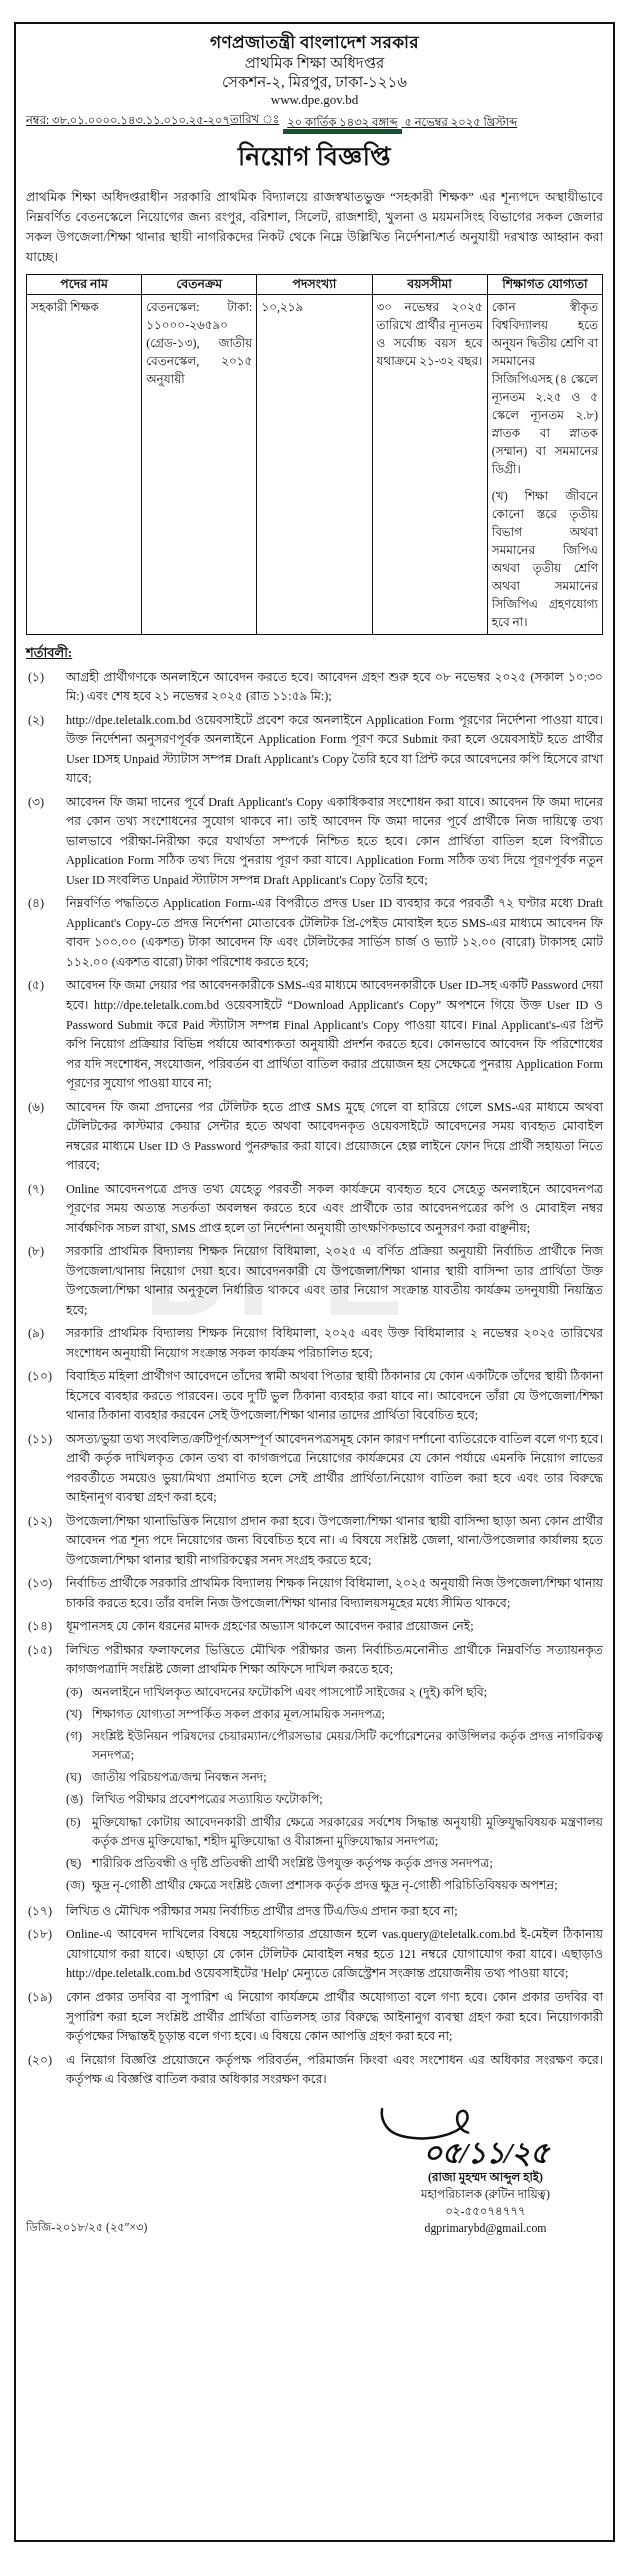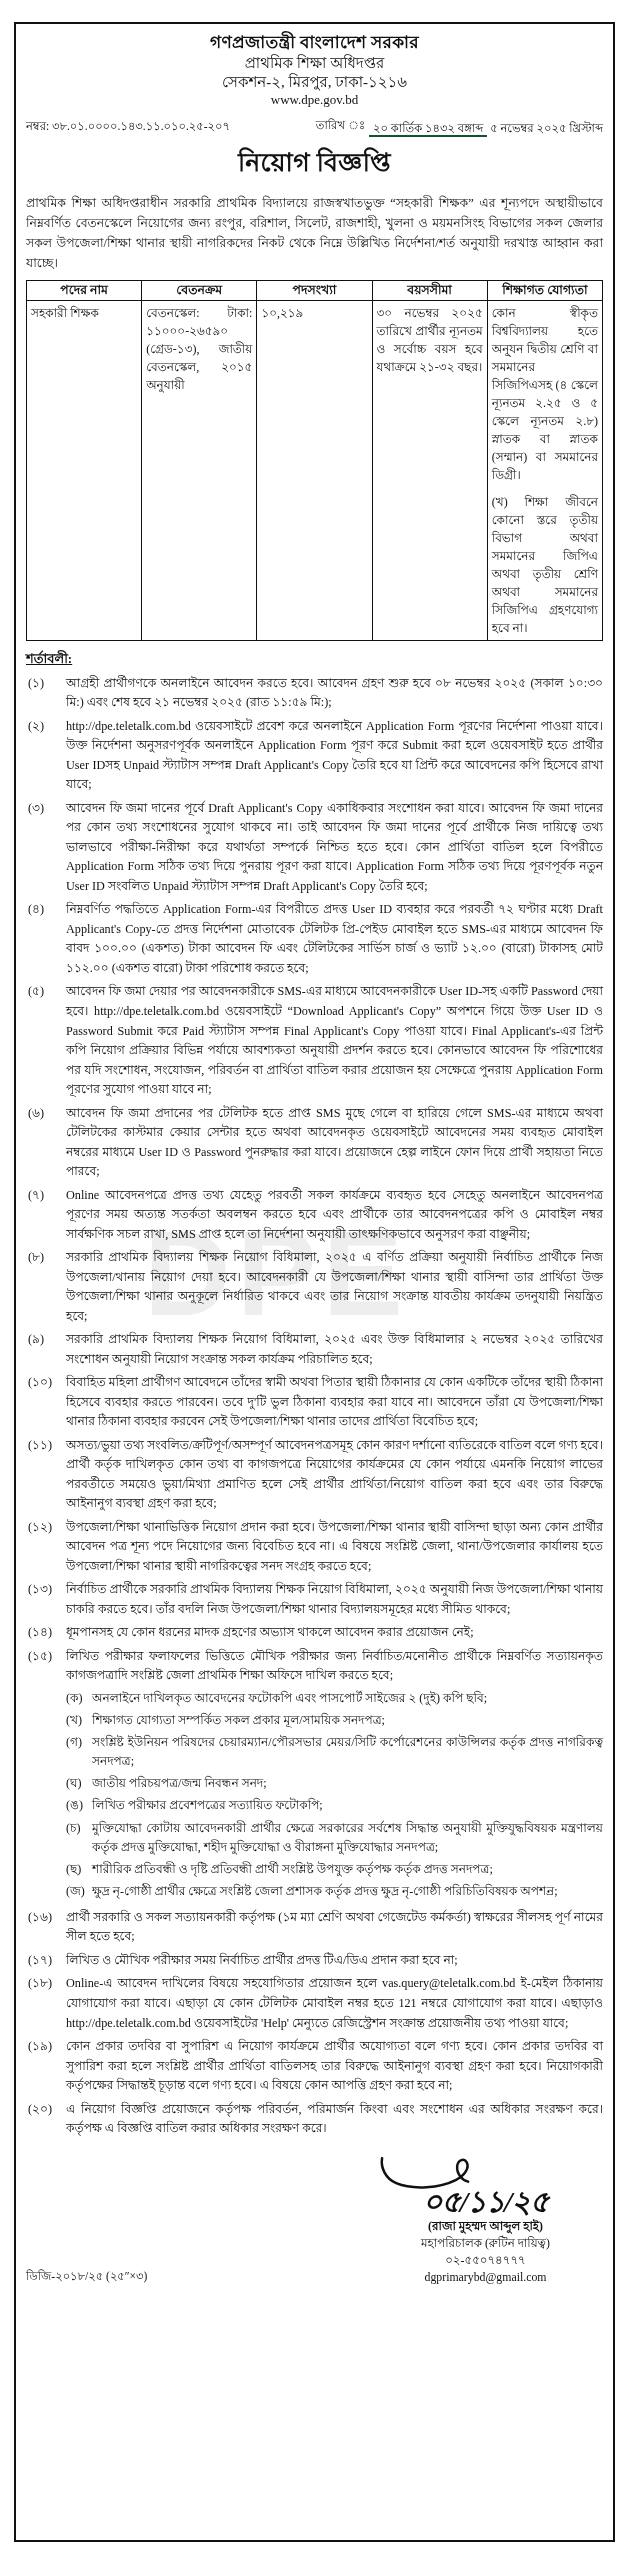--- a/index.html
+++ b/index.html
@@ -40,30 +40,30 @@
   .content { position: relative; z-index: 2; }
 
   .hdr { text-align: center; line-height: 1.28; }
   .hdr .l1 { font-size: 17px; font-weight: bold; letter-spacing: .3px; }
   .hdr .l2 { font-size: 15px; }
   .hdr .l3 { font-size: 15px; }
   .hdr .l4 { font-size: 13px; font-family: "Liberation Serif", serif; }
 
   .memo-row {
     display: flex;
-    justify-content: space-between;
     align-items: flex-end;
-    margin-top: 8px;
+    margin-top: 2px;
     font-size: 11.5px;
+    text-decoration: underline;
   }
   .memo-no { white-space: nowrap; }
   .date-wrap { display: flex; align-items: flex-end; gap: 4px; }
   .date-label { white-space: nowrap; font-size: 11.5px; padding-bottom: 1px; }
   .date-lines { text-align: center; font-size: 11.5px; line-height: 1.35; }
-  .date-lines .d1 { border-bottom: 2px solid #14532d; padding: 0 4px 1px 4px; }
+  .date-lines .d1 { border-bottom: 5px solid #14532d; padding: 0 4px 1px 4px; }
   .date-lines .d2 { padding-top: 1px; }
 
   .title {
     text-align: center;
     font-size: 25px;
     font-weight: bold;
     margin: 6px 0 7px 0;
     letter-spacing: .5px;
   }
 
@@ -316,24 +316,20 @@
                   <span class="sn">(ছ)</span>
                   <span class="sb">শারীরিক প্রতিবন্ধী ও দৃষ্টি প্রতিবন্ধী প্রার্থী সংশ্লিষ্ট উপযুক্ত কর্তৃপক্ষ কর্তৃক প্রদত্ত সনদপত্র;</span>
                 </li>
                 <li>
                   <span class="sn">(জ)</span>
                   <span class="sb">ক্ষুদ্র নৃ-গোষ্ঠী প্রার্থীর ক্ষেত্রে সংশ্লিষ্ট জেলা প্রশাসক কর্তৃক প্রদত্ত ক্ষুদ্র নৃ-গোষ্ঠী পরিচিতিবিষয়ক অপশন্র;</span>
                 </li>
               </ul></span>
           </li>
           <li>
-            <span class="num">(১৬)</span>
-            <span class="body"><span>প্রার্থী সরকারি ও সকল সত্যায়নকারী কর্তৃপক্ষ (১ম ম্যা শ্রেণি অথবা গেজেটেড কর্মকর্তা) স্বাক্ষরের সীলসহ পূর্ণ নামের সীল হতে হবে;</span></span>
-          </li>
-          <li>
             <span class="num">(১৭)</span>
             <span class="body"><span>লিখিত ও মৌখিক পরীক্ষার সময় নির্বাচিত প্রার্থীর প্রদত্ত টিএ/ডিএ প্রদান করা হবে না;</span></span>
           </li>
           <li>
             <span class="num">(১৮)</span>
             <span class="body"><span>Online-এ আবেদন দাখিলের বিষয়ে সহযোগিতার প্রয়োজন হলে vas.query@teletalk.com.bd ই-মেইল ঠিকানায় যোগাযোগ করা যাবে। এছাড়া যে কোন টেলিটক মোবাইল নম্বর হতে 121 নম্বরে যোগাযোগ করা যাবে। এছাড়াও http://dpe.teletalk.com.bd ওয়েবসাইটের 'Help' মেন্যুতে রেজিস্ট্রেশন সংক্রান্ত প্রয়োজনীয় তথ্য পাওয়া যাবে;</span></span>
           </li>
           <li>
             <span class="num">(১৯)</span>
             <span class="body"><span>কোন প্রকার তদবির বা সুপারিশ এ নিয়োগ কার্যক্রমে প্রার্থীর অযোগ্যতা বলে গণ্য হবে। কোন প্রকার তদবির বা সুপারিশ করা হলে সংশ্লিষ্ট প্রার্থীর প্রার্থিতা বাতিলসহ তার বিরুদ্ধে আইনানুগ ব্যবস্থা গ্রহণ করা হবে। নিয়োগকারী কর্তৃপক্ষের সিদ্ধান্তই চূড়ান্ত বলে গণ্য হবে। এ বিষয়ে কোন আপত্তি গ্রহণ করা হবে না;</span></span>

